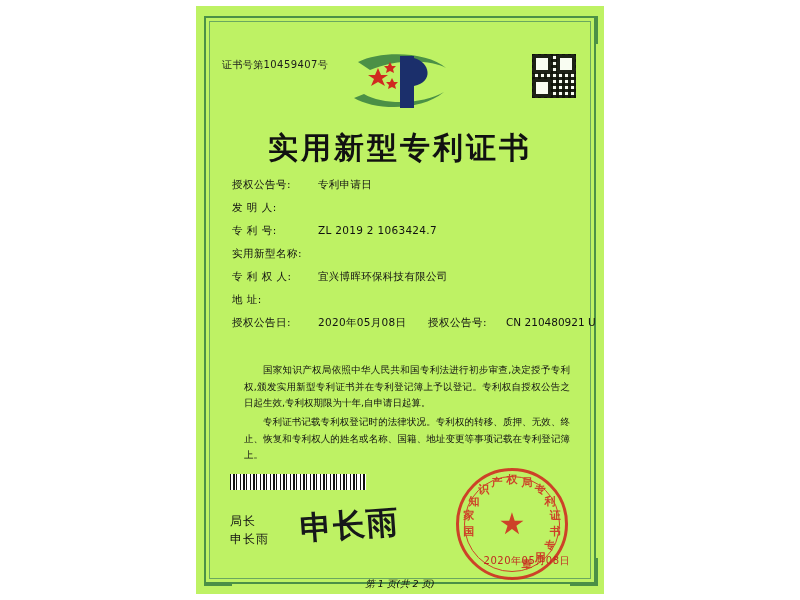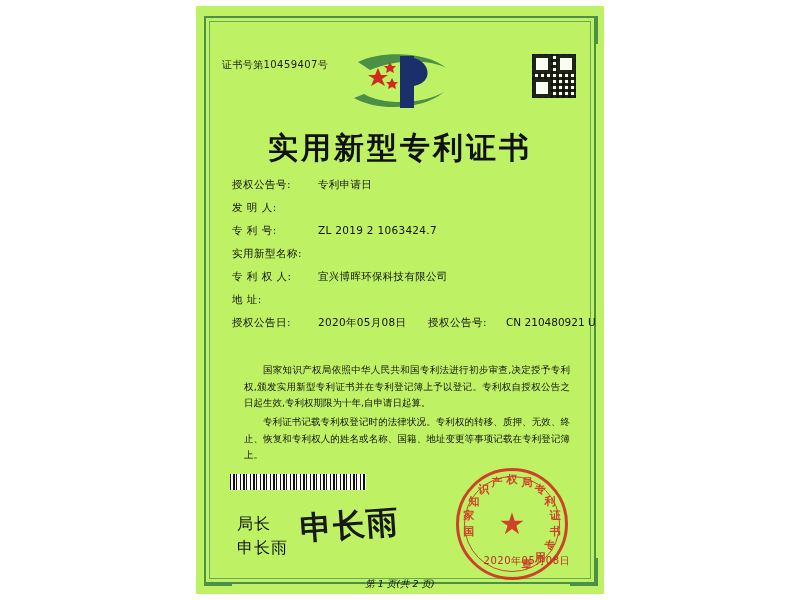--- a/index.html
+++ b/index.html
@@ -189,23 +189,23 @@
     width: 136px;
     height: 16px;
     background:
       repeating-linear-gradient(90deg,
         #111 0 1px, #fff 1px 3px, #111 3px 5px, #fff 5px 6px,
         #111 6px 7px, #fff 7px 10px);
   }
   
   .director {
     position: absolute;
-    left: 41px;
+    left: 34px;
     top: 506px;
-    font-size: 16px;
+    font-size: 12px;
     line-height: 1.5;
     color: #111;
     letter-spacing: 1px;
   }
   .signature {
     position: absolute;
     left: 104px;
     top: 498px;
     font-family: "DejaVu Serif", "Liberation Serif", serif;
     font-size: 32px;

